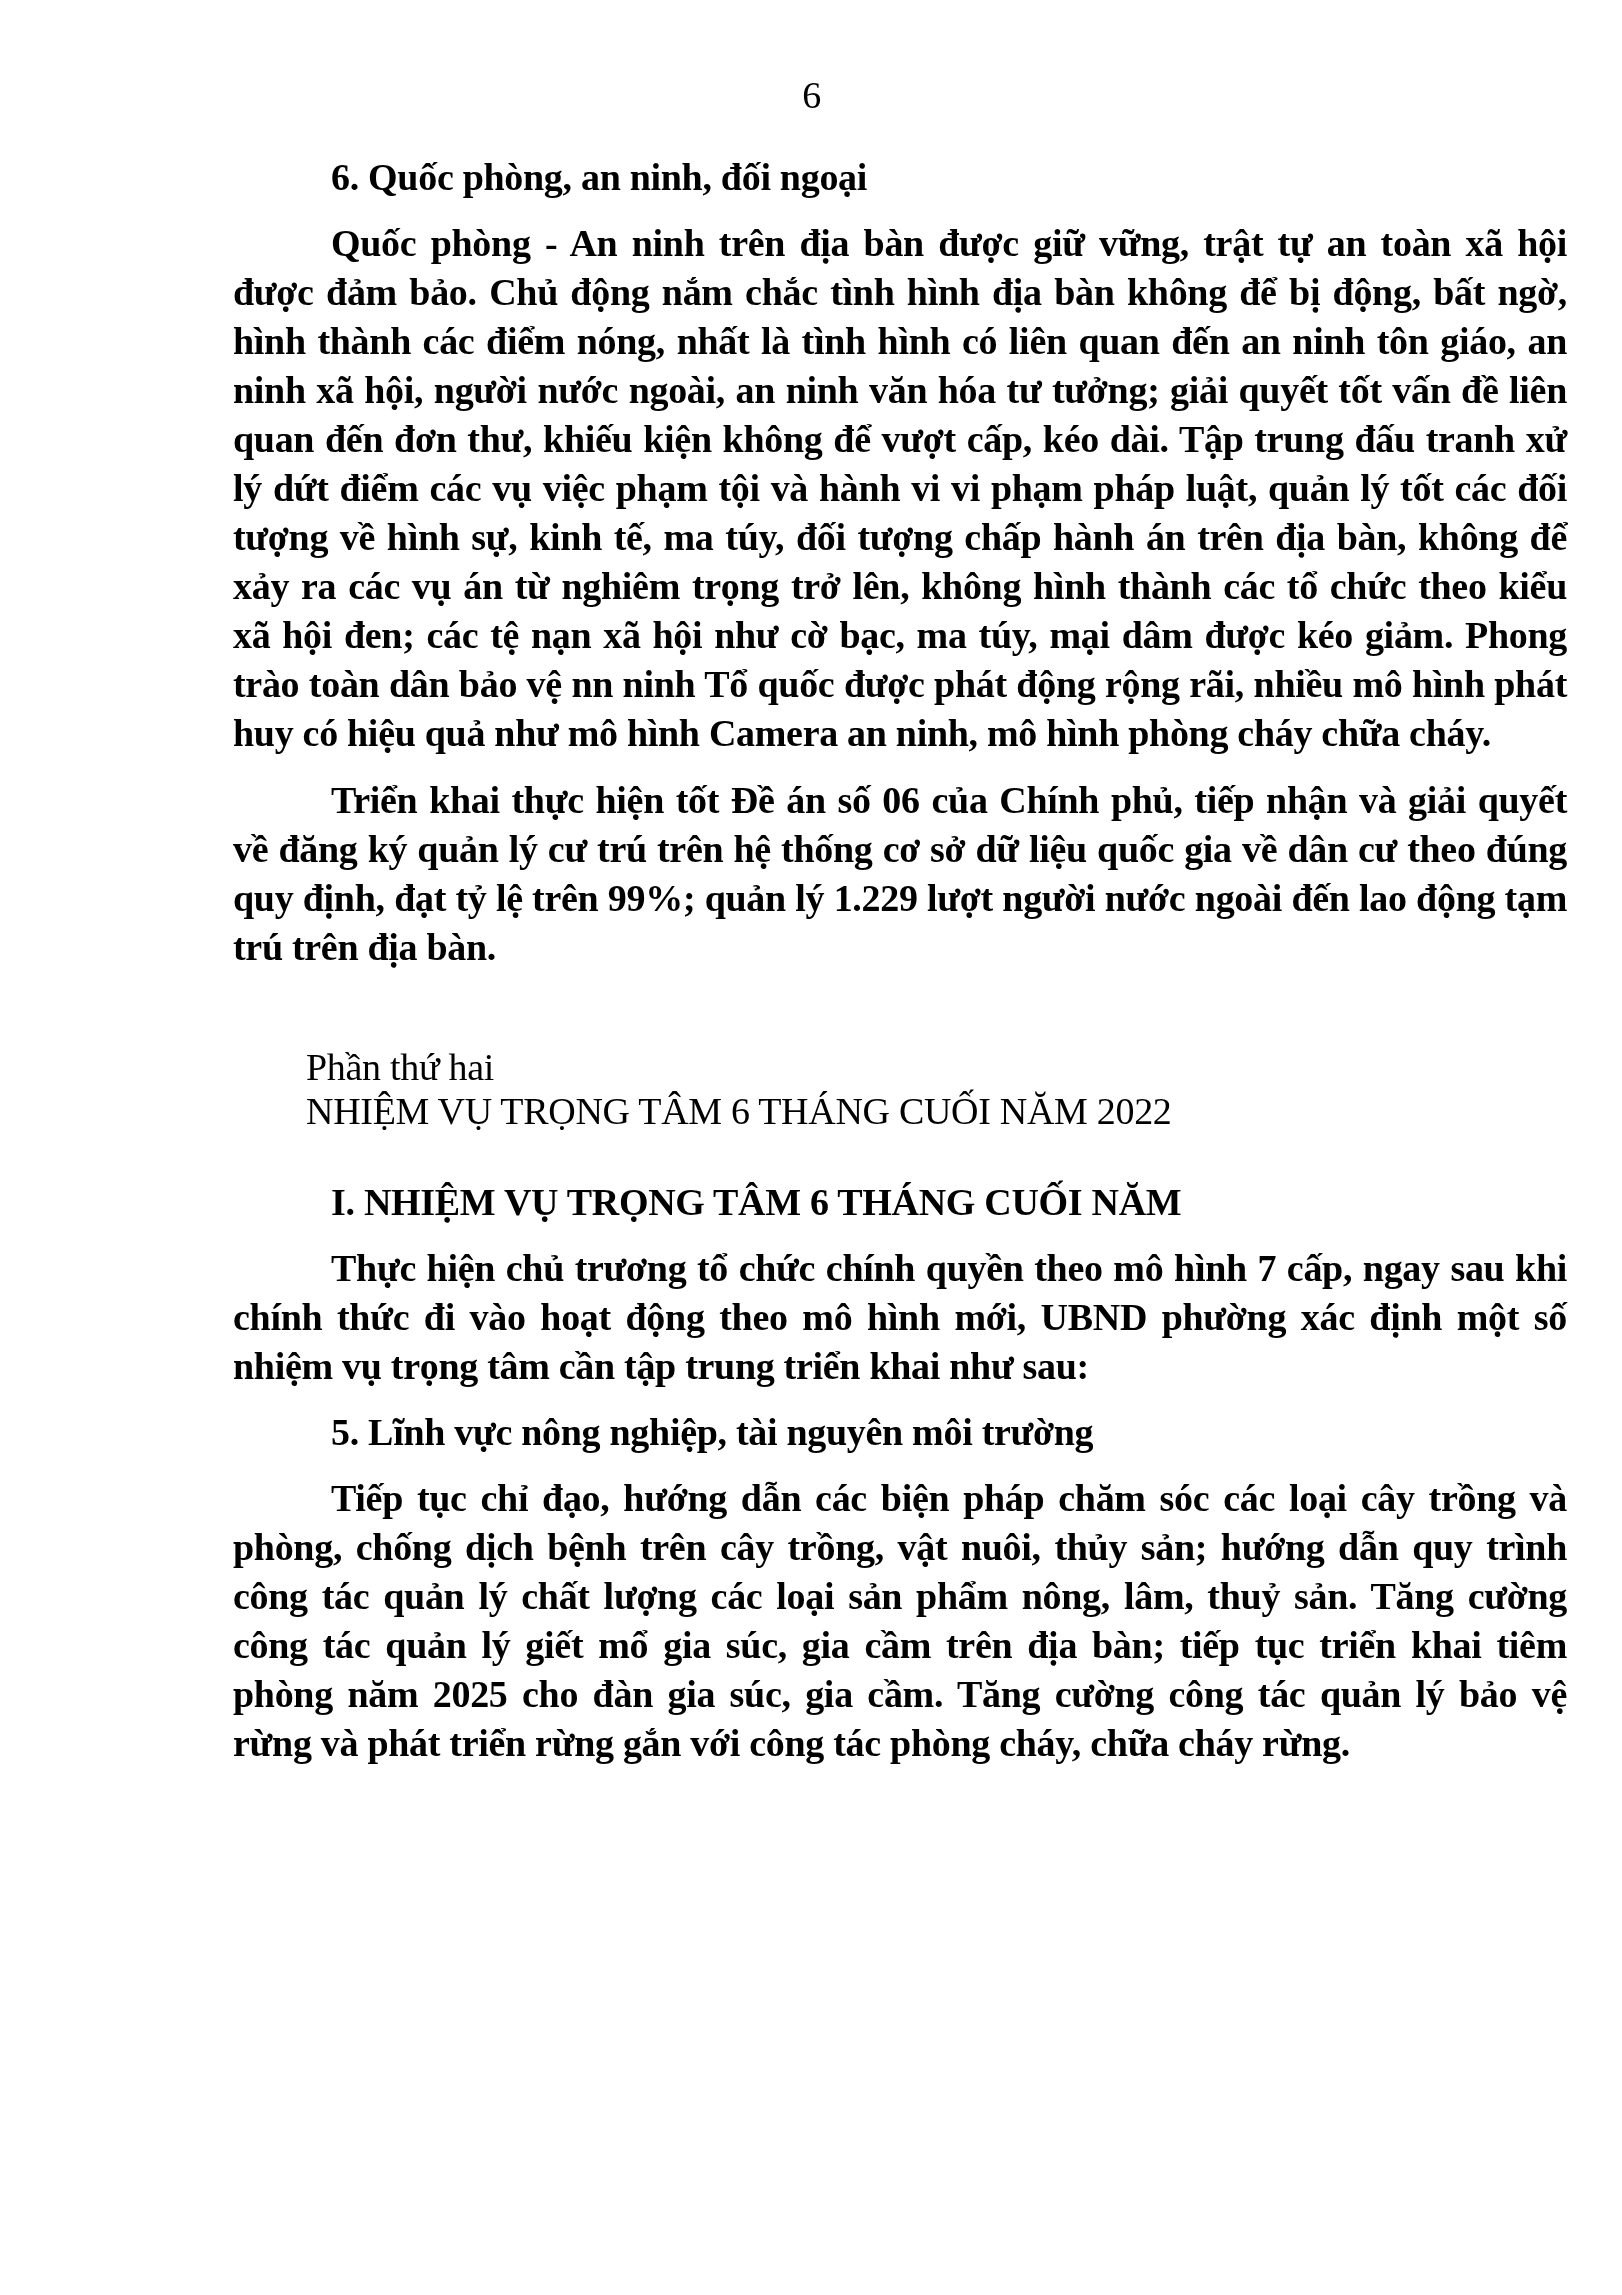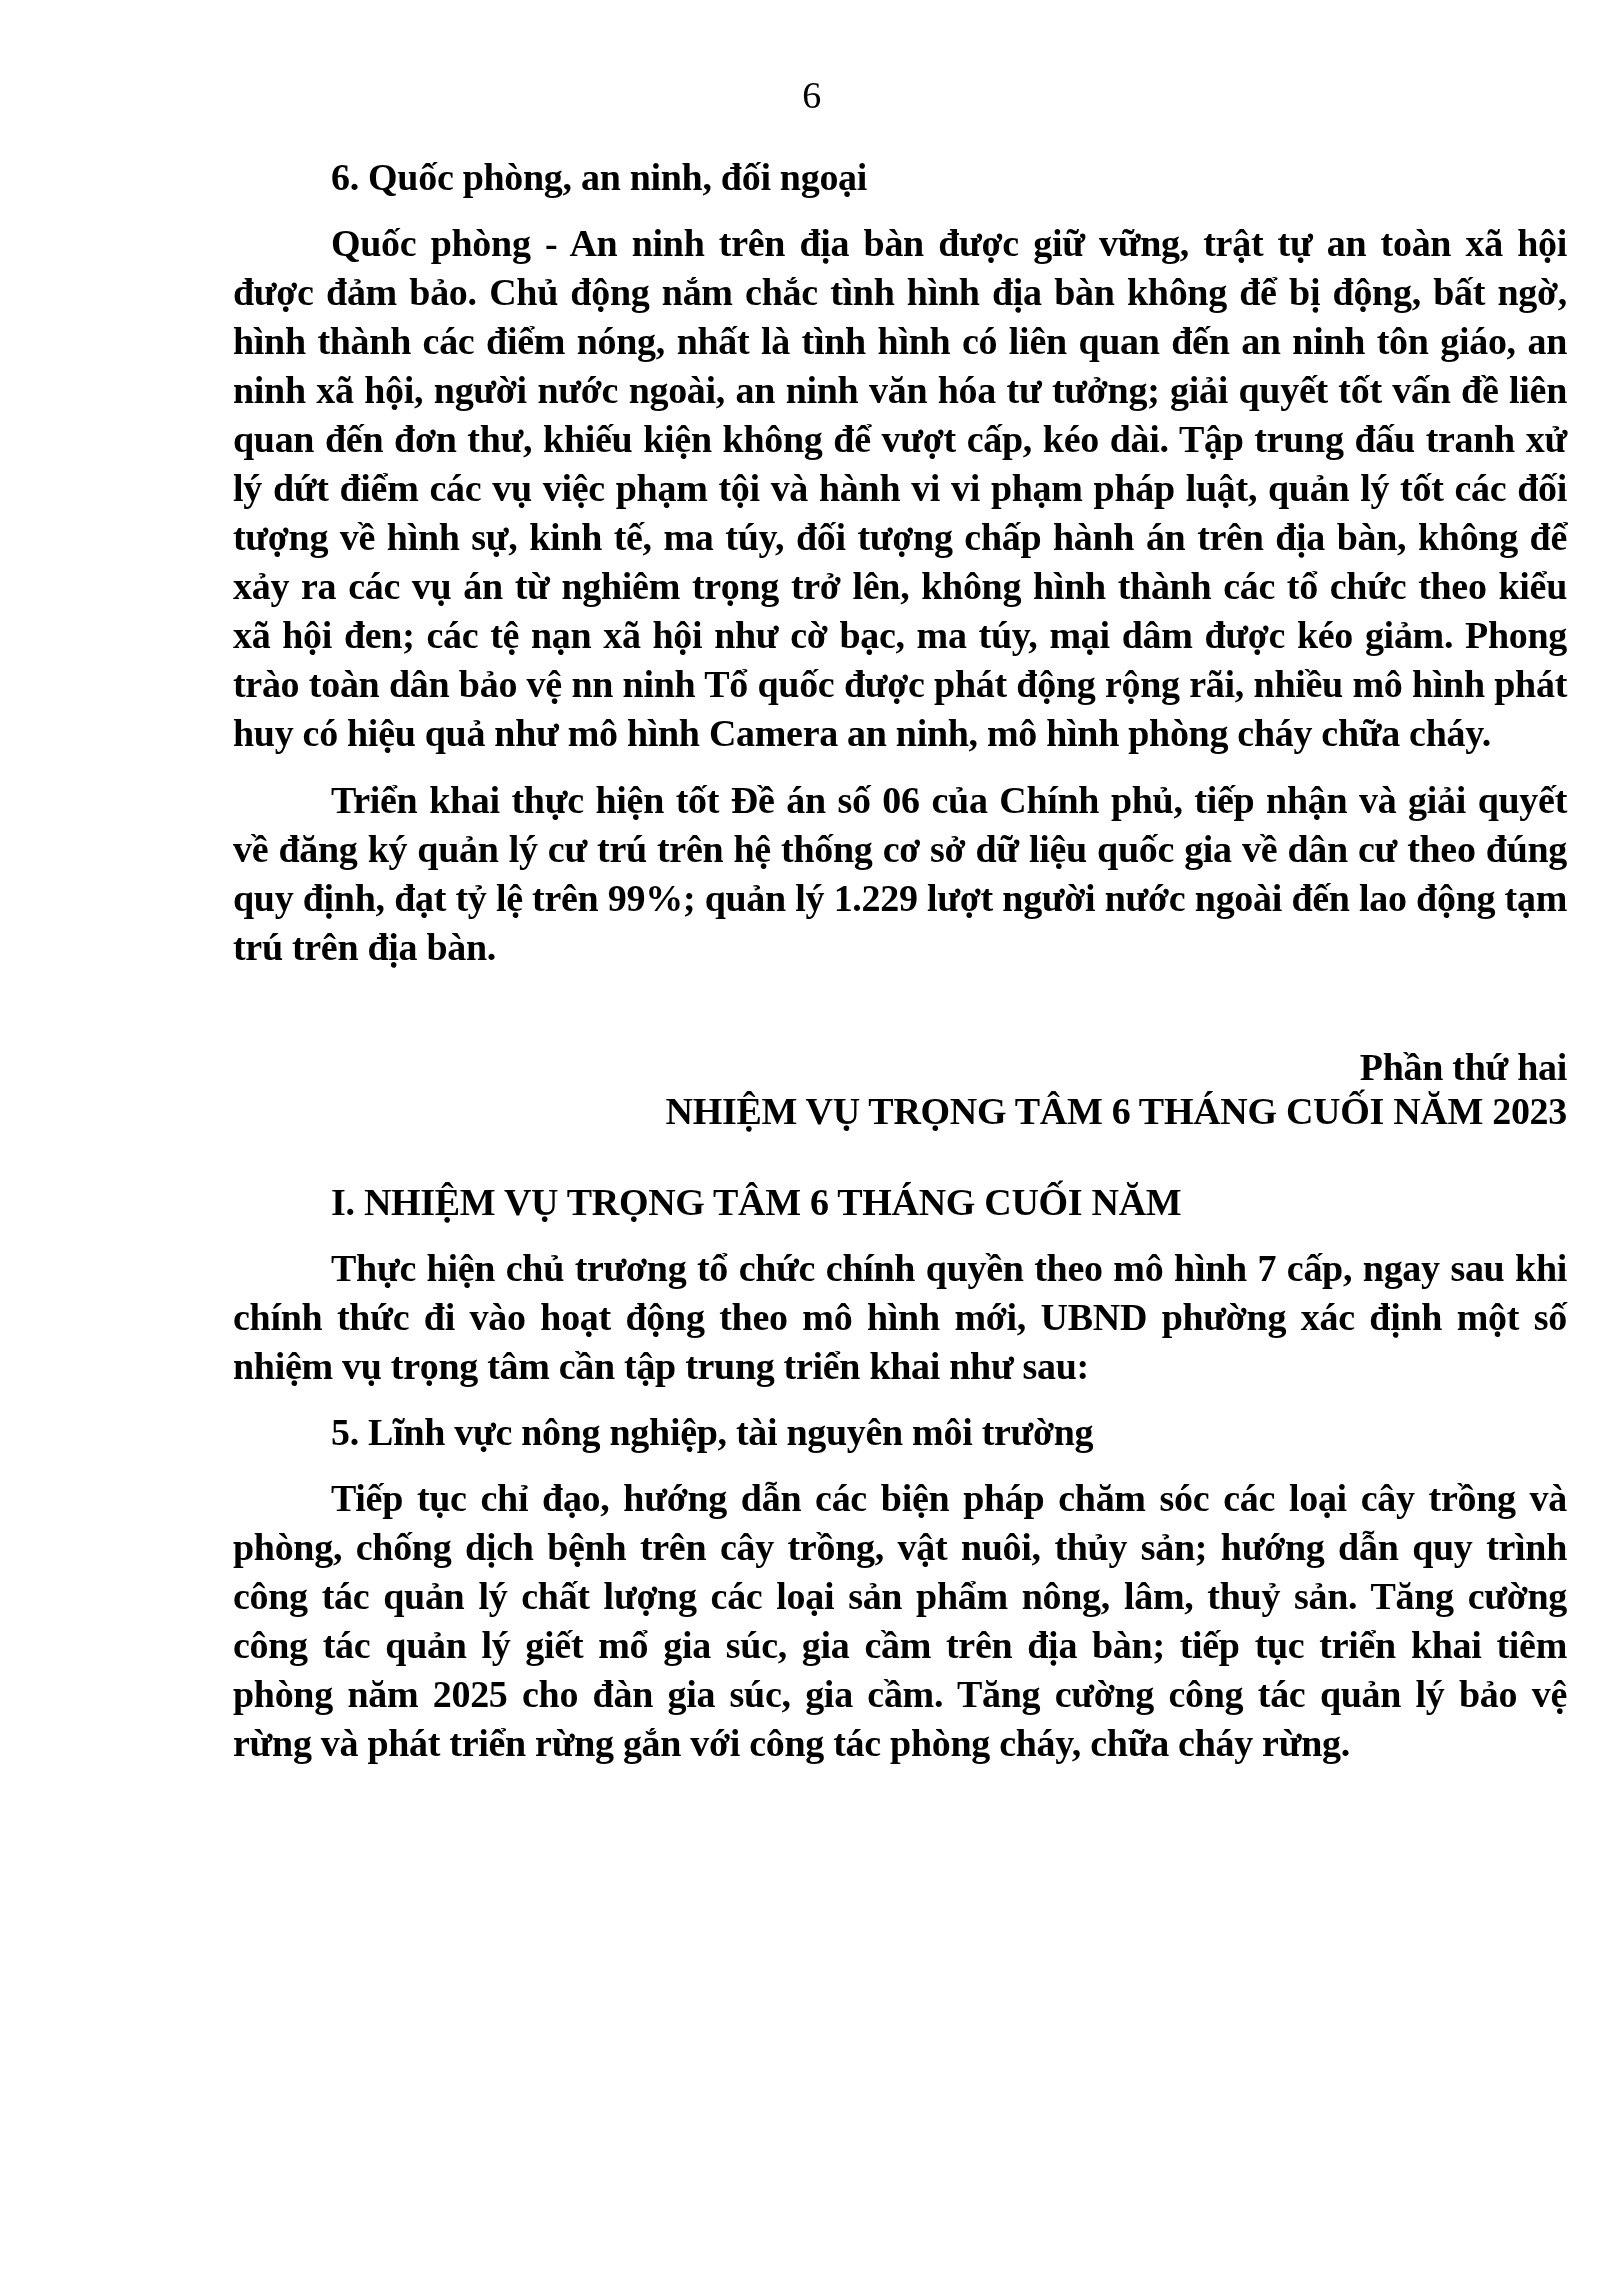--- a/index.html
+++ b/index.html
@@ -42,22 +42,22 @@
     font-size: 38px;
     text-indent: 98px;
     text-align: left;
   }
   .heading.mt-lg {
     margin-top: 45px;
   }
   .center-block {
     margin: 73px 0 17.3px 0;
     padding-left: 73px;
-    font-weight: bold;
-    text-align: right;
+    font-weight: normal;
+    text-align: left;
     line-height: 44px;
   }
 </style>
 </head>
 <body>
 
 <div class="page">
 
   <div class="page-number">6</div>
 
@@ -65,21 +65,21 @@
 
     <div class="heading">6. Quốc phòng, an ninh, đối ngoại</div>
 
     <p class="para">Quốc phòng - An ninh trên địa bàn được giữ vững, trật tự an toàn xã hội được đảm bảo. Chủ động nắm chắc tình hình địa bàn không để bị động, bất ngờ, hình thành các điểm nóng, nhất là tình hình có liên quan đến an ninh tôn giáo, an ninh xã hội, người nước ngoài, an ninh văn hóa tư tưởng; giải quyết tốt vấn đề liên quan đến đơn thư, khiếu kiện không để vượt cấp, kéo dài. Tập trung đấu tranh xử lý dứt điểm các vụ việc phạm tội và hành vi vi phạm pháp luật, quản lý tốt các đối tượng về hình sự, kinh tế, ma túy, đối tượng chấp hành án trên địa bàn, không để xảy ra các vụ án từ nghiêm trọng trở lên, không hình thành các tổ chức theo kiểu xã hội đen; các tệ nạn xã hội như cờ bạc, ma túy, mại dâm được kéo giảm. Phong trào toàn dân bảo vệ nn ninh Tổ quốc được phát động rộng rãi, nhiều mô hình phát huy có hiệu quả như mô hình Camera an ninh, mô hình phòng cháy chữa cháy.</p>
 
 
     <p class="para">Triển khai thực hiện tốt Đề án số 06 của Chính phủ, tiếp nhận và giải quyết về đăng ký quản lý cư trú trên hệ thống cơ sở dữ liệu quốc gia về dân cư theo đúng quy định, đạt tỷ lệ trên 99%; quản lý 1.229 lượt người nước ngoài đến lao động tạm trú trên địa bàn.</p>
 
     <div class="center-block">
       <div>Phần thứ hai</div>
-      <div>NHIỆM VỤ TRỌNG TÂM 6 THÁNG CUỐI NĂM 2023</div>
+      <div>NHIỆM VỤ TRỌNG TÂM 6 THÁNG CUỐI NĂM 2022</div>
     </div>
 
     <div class="heading mt-lg">I. NHIỆM VỤ TRỌNG TÂM 6 THÁNG CUỐI NĂM</div>
 
     <p class="para">Thực hiện chủ trương tổ chức chính quyền theo mô hình 7 cấp, ngay sau khi chính thức đi vào hoạt động theo mô hình mới, UBND phường xác định một số nhiệm vụ trọng tâm cần tập trung triển khai như sau:</p>
 
     <div class="heading">5. Lĩnh vực nông nghiệp, tài nguyên môi trường</div>
 
     <p class="para">Tiếp tục chỉ đạo, hướng dẫn các biện pháp chăm sóc các loại cây trồng và phòng, chống dịch bệnh trên cây trồng, vật nuôi, thủy sản; hướng dẫn quy trình công tác quản lý chất lượng các loại sản phẩm nông, lâm, thuỷ sản. Tăng cường công tác quản lý giết mổ gia súc, gia cầm trên địa bàn; tiếp tục triển khai tiêm phòng năm 2025 cho đàn gia súc, gia cầm. Tăng cường công tác quản lý bảo vệ rừng và phát triển rừng gắn với công tác phòng cháy, chữa cháy rừng.</p>
 

